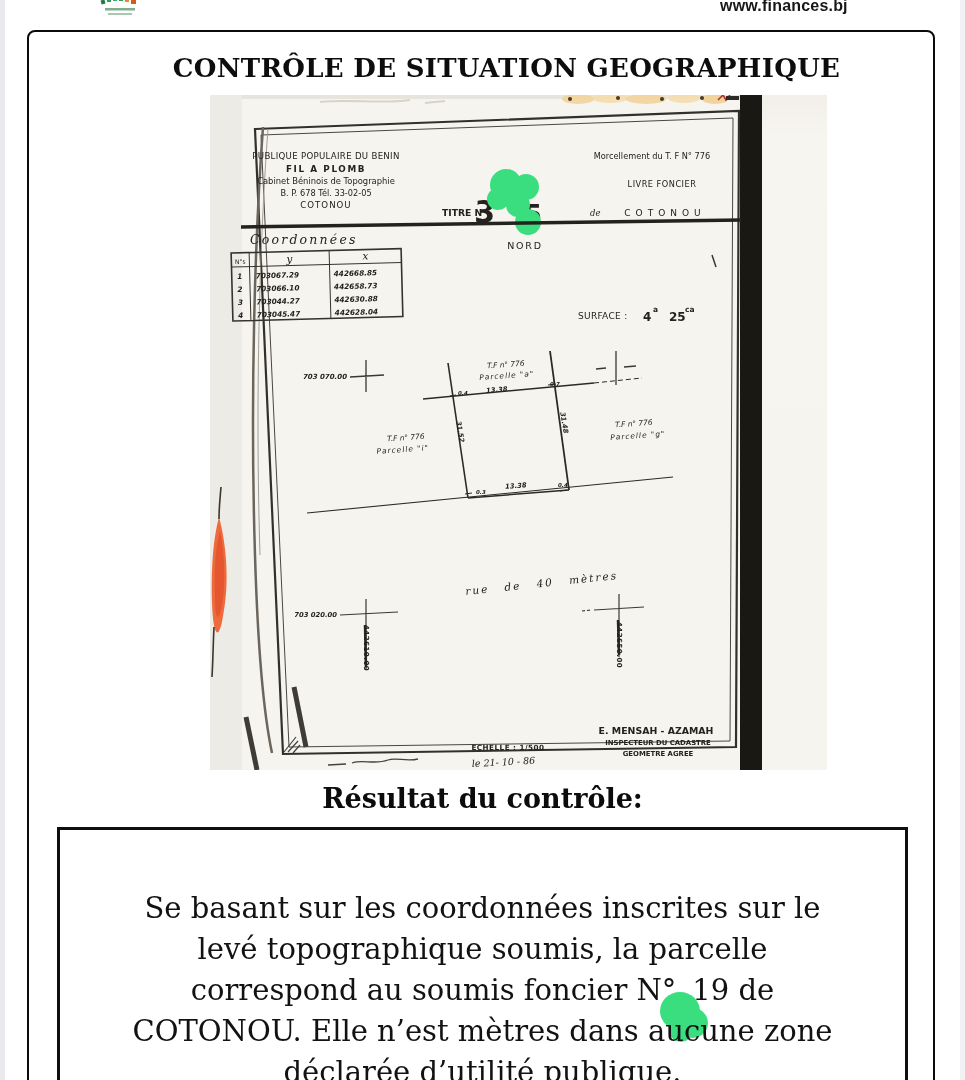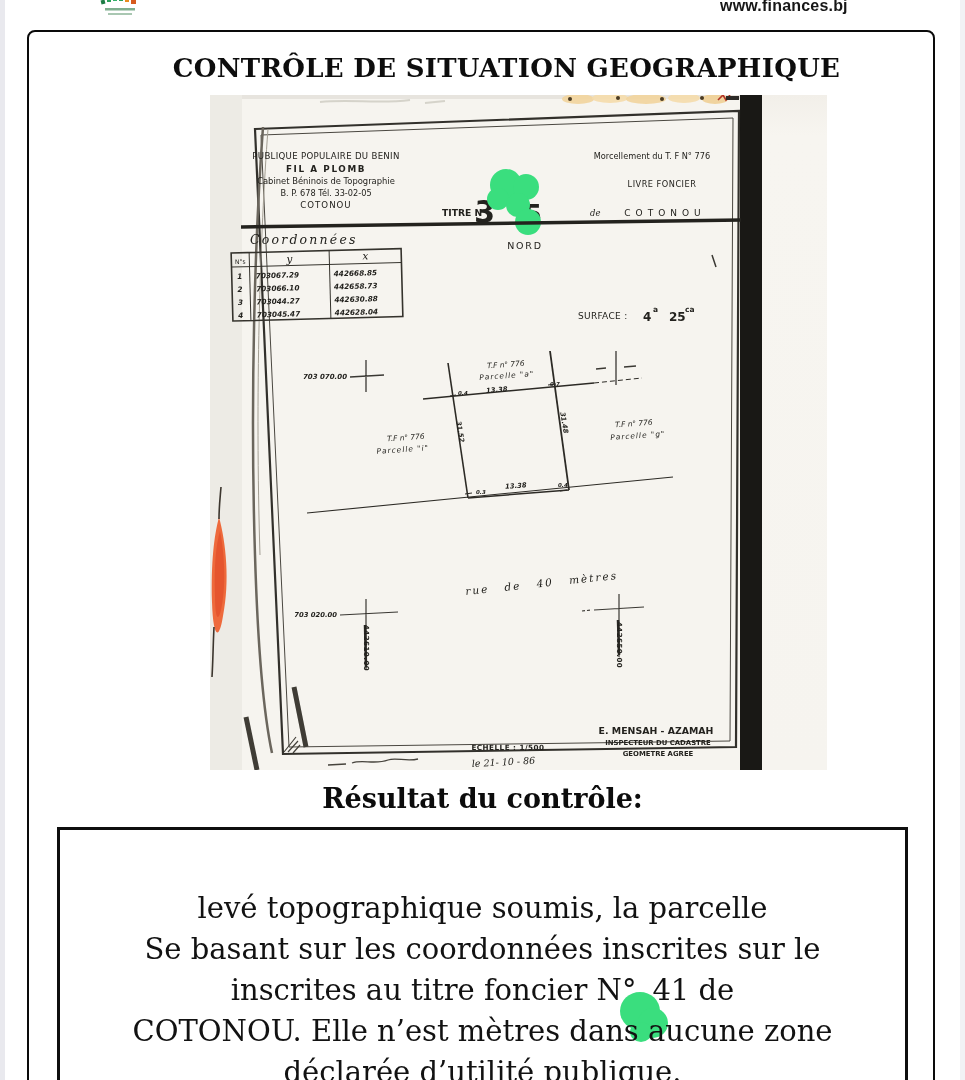--- a/index.html
+++ b/index.html
@@ -219,19 +219,19 @@
     <path d="M 10,436 C 15,460 16,494 11,515 C 8,528 5,523 5,500 C 4,470 6,450 10,436 Z" fill="#e2502a" opacity="0.8"></path>
     <path d="M 11,392 C 10,404 9,412 9,424 M 4,532 C 3,552 3,566 2,582" stroke="#3c362e" stroke-width="1.6" fill="none"></path>
   </g>
 </svg>
 </div>
 
 <div class="result-heading">Résultat du contrôle:</div>
 
 <div class="result-box">
   <div class="result-text">
+    <div class="r-line">Se basant sur les coordonnées inscrites sur le</div>
     <div class="r-line">levé topographique soumis, la parcelle</div>
-    <div class="r-line">Se basant sur les coordonnées inscrites sur le</div>
-    <div class="r-line"><span>inscrites au titre foncier N°</span><span class="gap"><span class="blob b1"></span><span class="blob b2"></span><span class="blob b3"></span></span><span>41 de</span></div>
+    <div class="r-line"><span>correspond au soumis foncier N°</span><span class="gap"><span class="blob b1"></span><span class="blob b2"></span><span class="blob b3"></span></span><span>19 de</span></div>
     <div class="r-line">COTONOU. Elle n’est mètres dans aucune zone</div>
     <div class="r-line">déclarée d’utilité publique.</div>
   </div>
 </div>
 
 </body></html>

